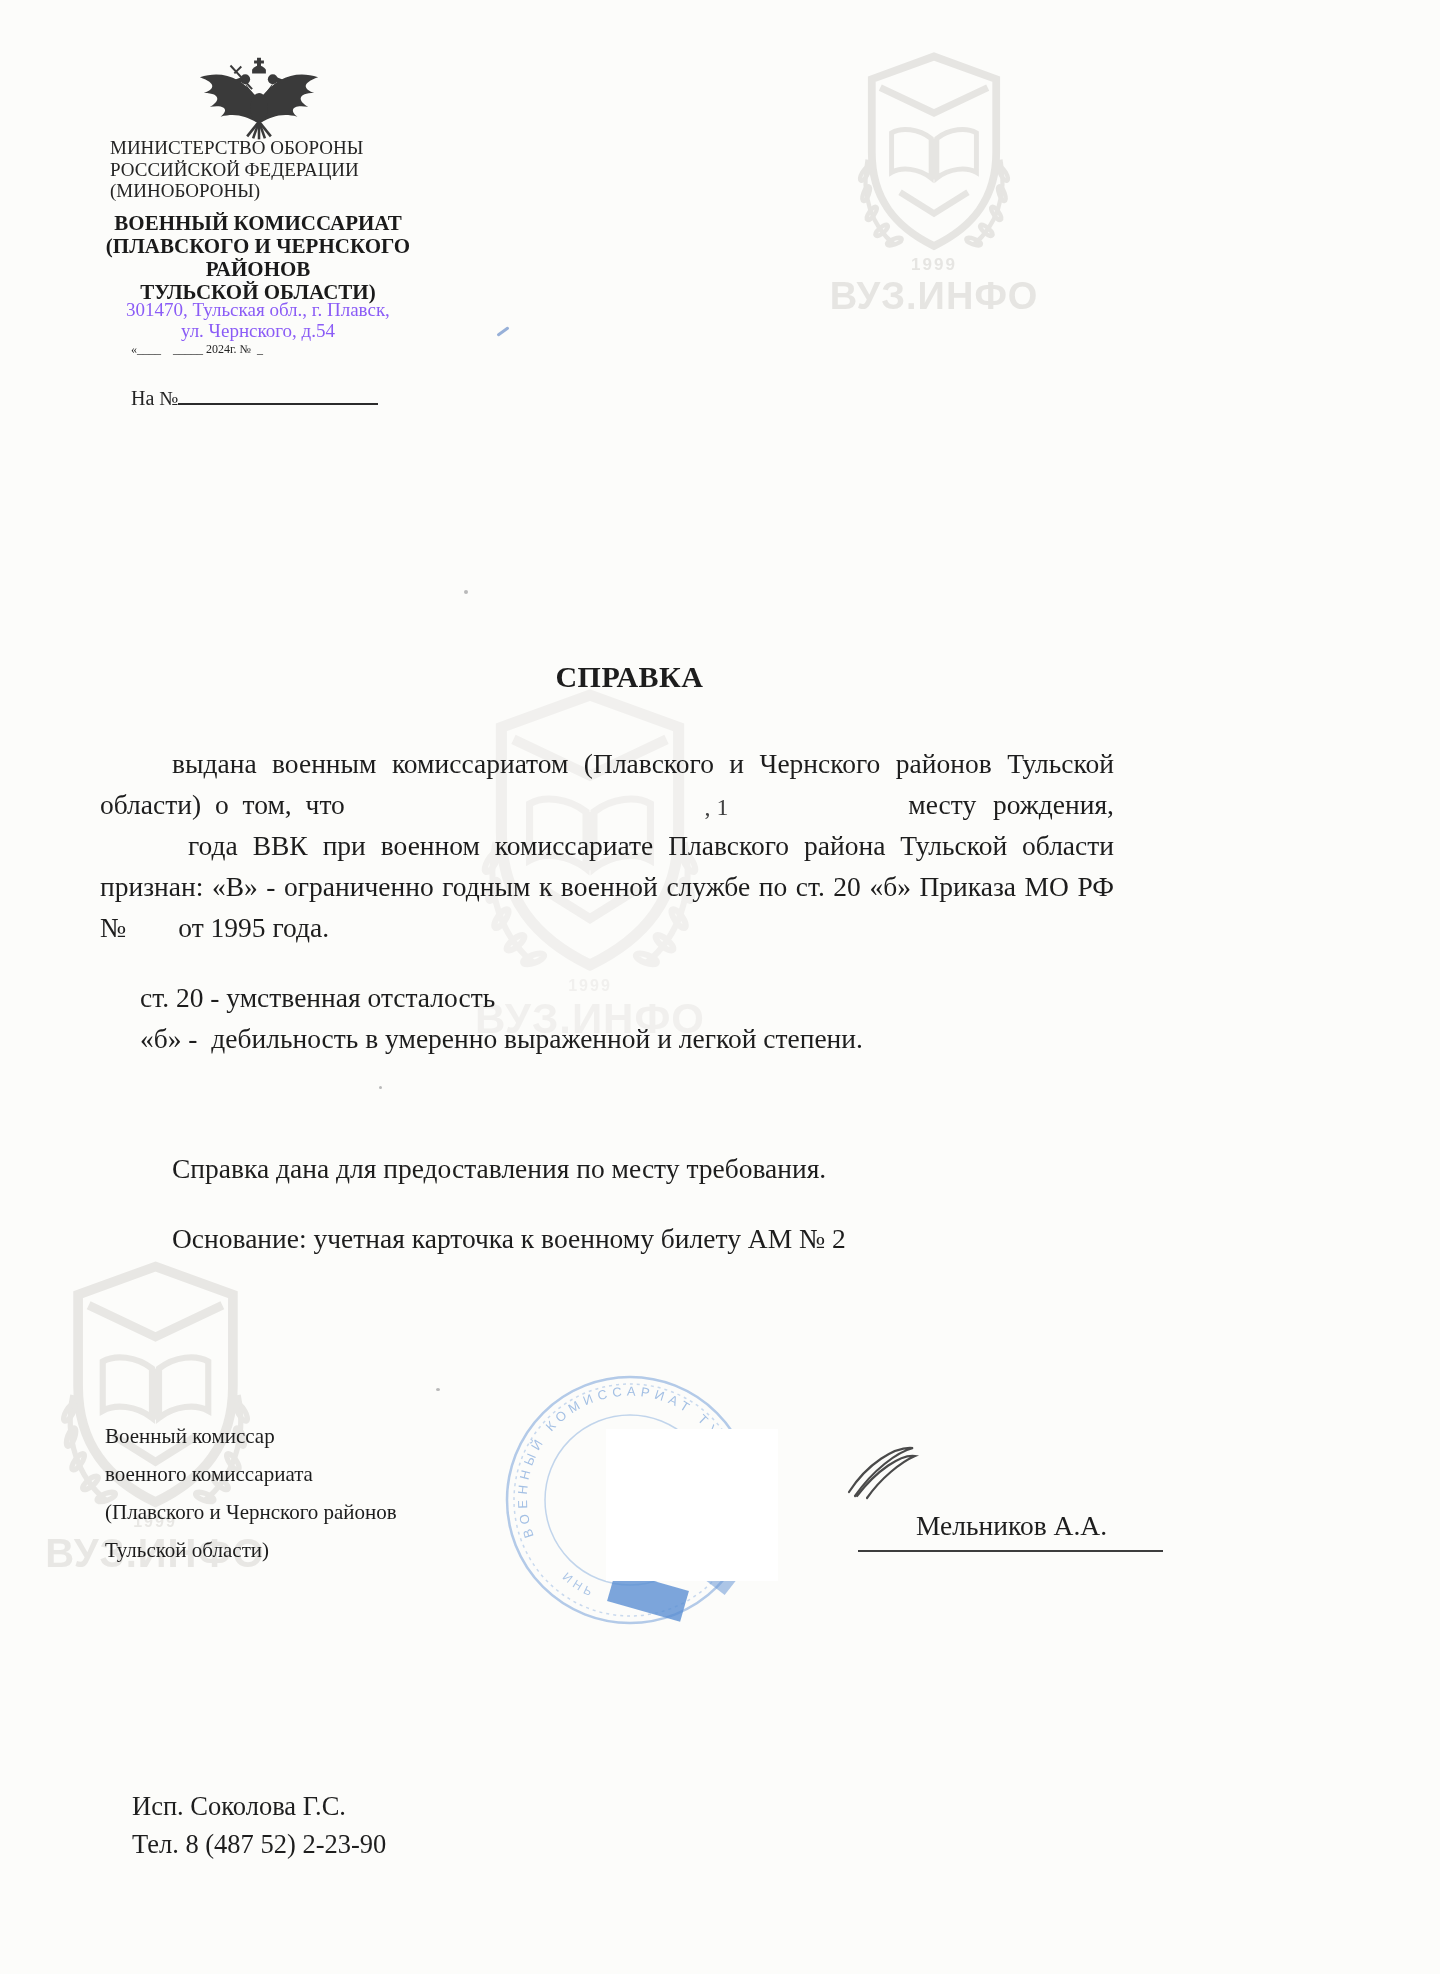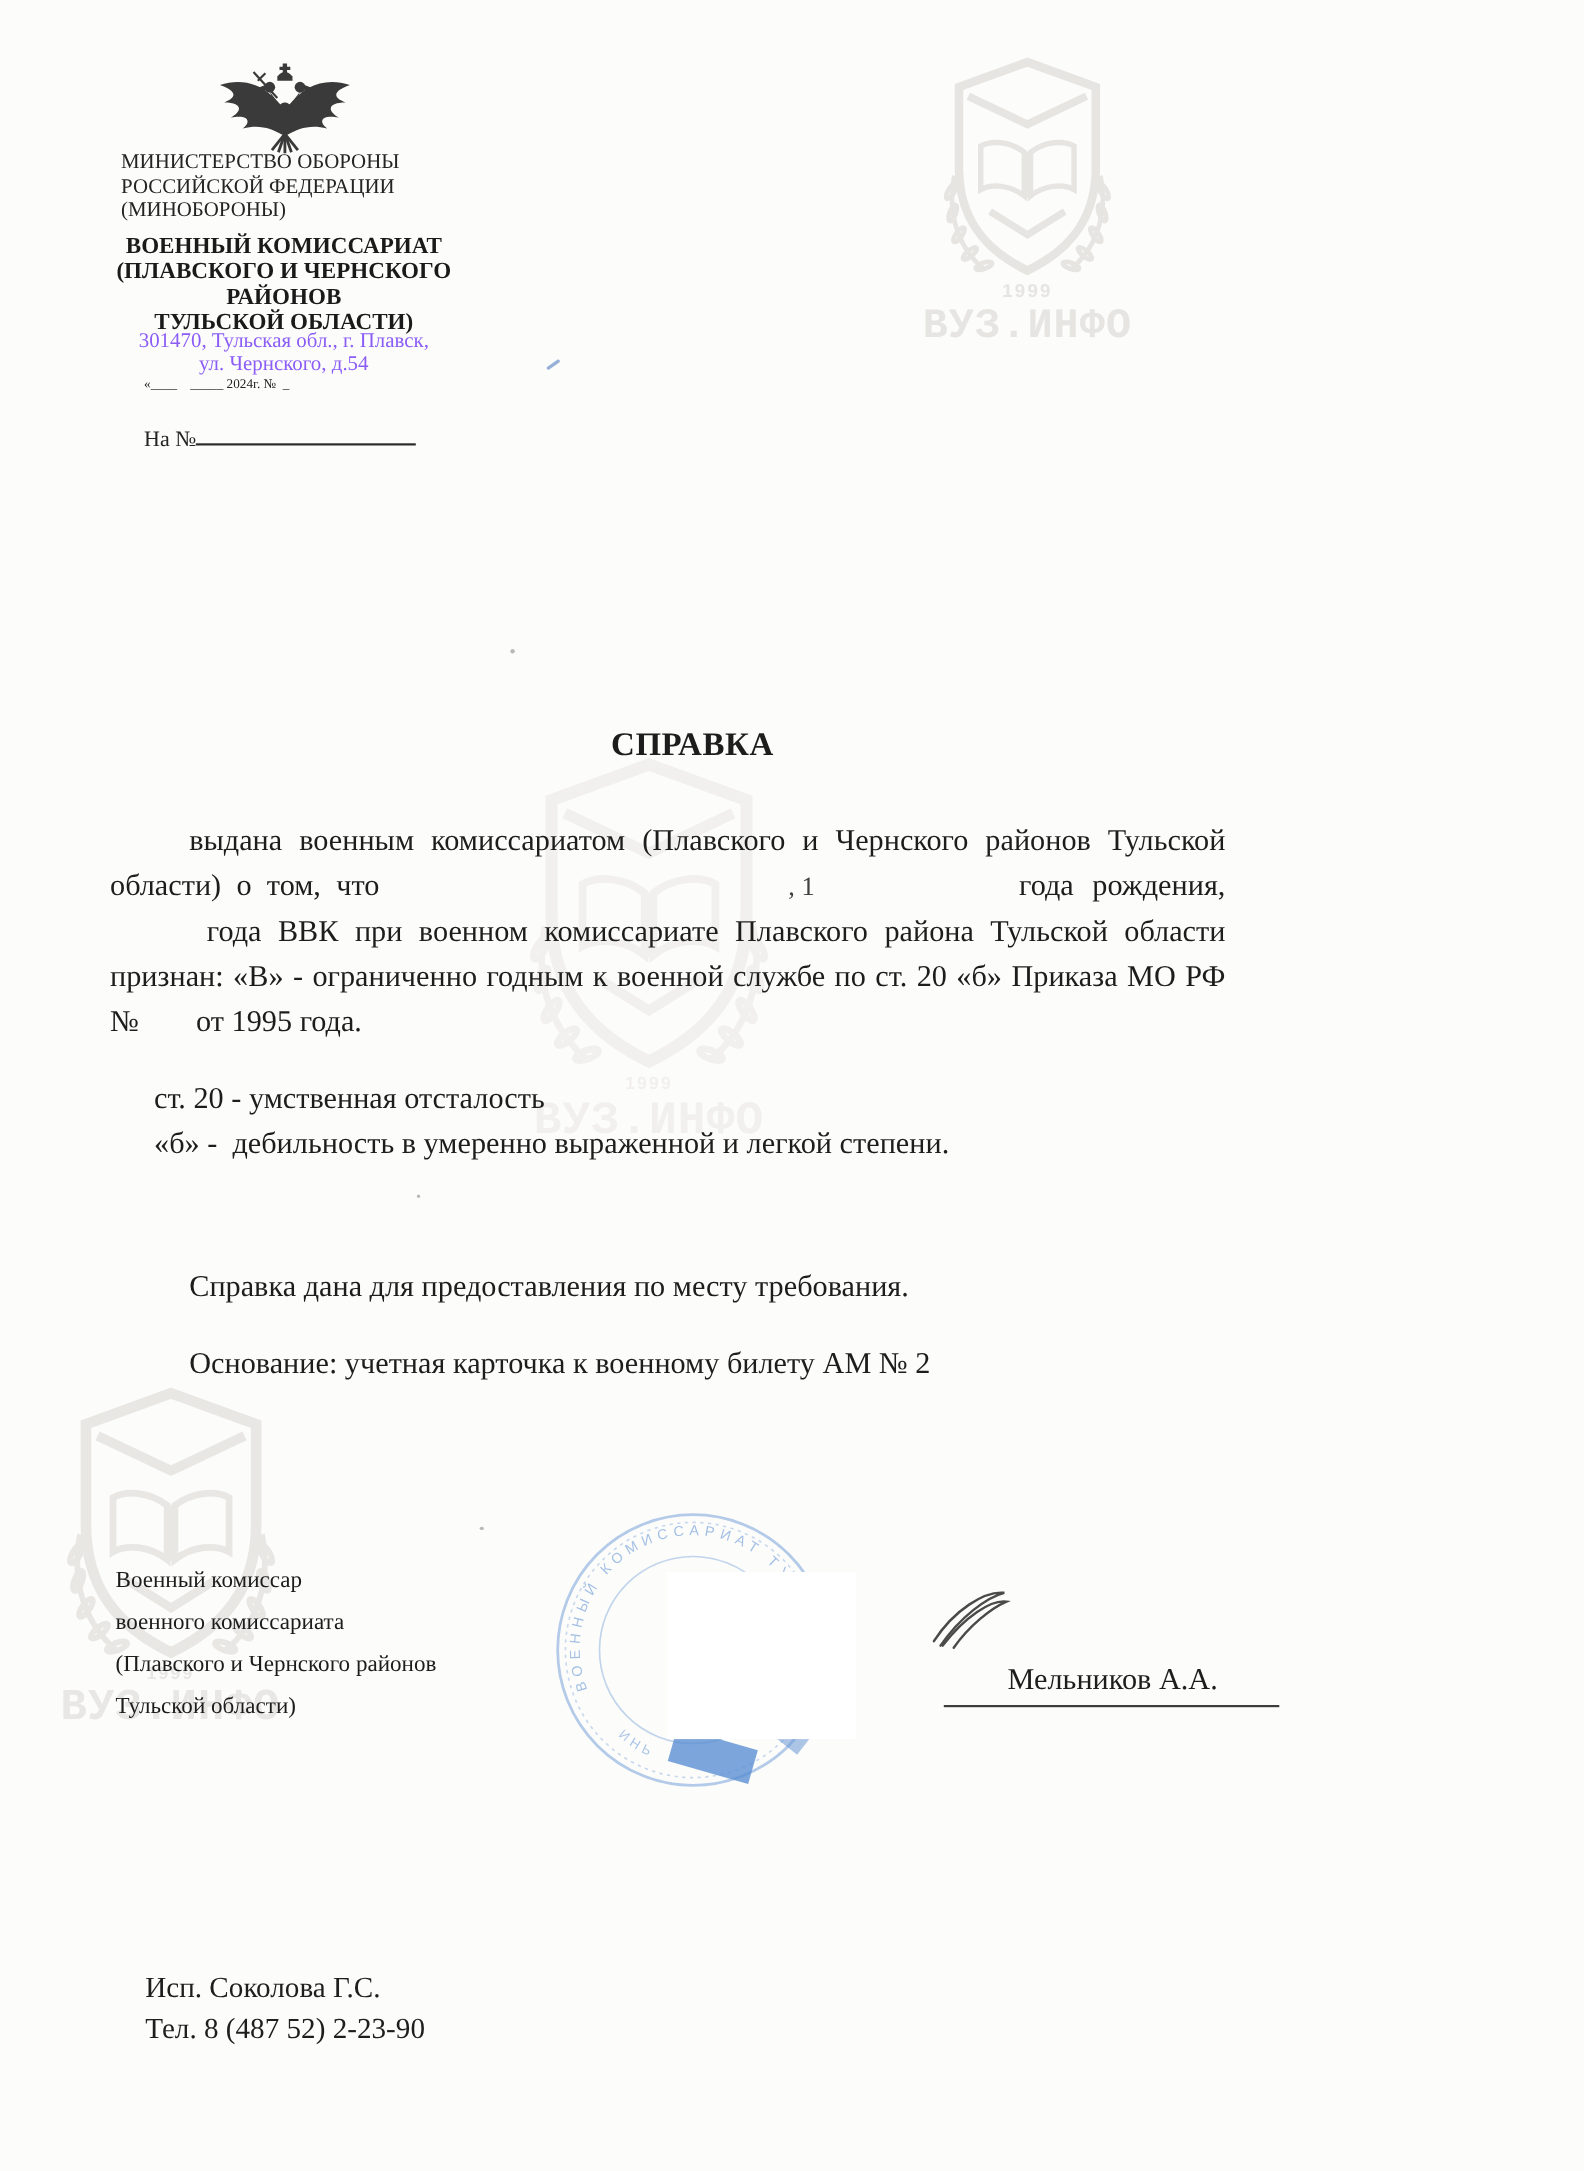--- a/index.html
+++ b/index.html
@@ -6,21 +6,21 @@
   .page{
     position:relative;width:1440px;height:1974px;margin:0 auto;
     background:#fcfcfa;overflow:hidden;
     font-family:"Liberation Serif","DejaVu Serif",serif;color:#1d1d1d;
   }
   .abs{position:absolute;}
   
   .wm{position:absolute;text-align:center;z-index:0;}
   .wm svg{display:block;margin:0 auto;}
   .wm .wm-year{font-family:"Liberation Sans",sans-serif;font-weight:bold;letter-spacing:2px;}
-  .wm .wm-brand{font-family:Liberation Mono, monospace;font-weight:bold;letter-spacing:1px;text-align:center;}
+  .wm .wm-brand{font-family:Liberation Sans, sans-serif;font-weight:bold;letter-spacing:1px;text-align:center;}
   .wm-tr{left:828px;top:48px;width:212px;color:#e6e5e2;}
   .wm-tr .wm-year{font-size:17px;margin-top:2px;}
   .wm-tr .wm-brand{font-size:38px;}
   .wm-mid{left:430px;top:683px;width:320px;color:#f1f0ee;}
   .wm-mid .wm-year{font-size:16px;margin-top:2px;}
   .wm-mid .wm-brand{font-size:42px;}
   .wm-bl{left:35px;top:1256px;width:240px;color:#e8e7e4;}
   .wm-bl .wm-year{font-size:16px;margin-top:2px;}
   .wm-bl .wm-brand{font-size:40px;}
   
@@ -206,21 +206,21 @@
 
   <div class="abs doc-title">СПРАВКА</div>
 
   <div class="bline just indent1" style="top:747px;">выдана военным комиссариатом (Плавского и Чернского районов Тульской</div>
 
   <div class="bline line2" style="top:788px;">
     <span style="word-spacing:7px;">области) о том, что</span>
     <span class="sp1"></span>
     <span class="frag">, 1</span>
     <span class="sp2"></span>
-    <span style="word-spacing:10px;">года рождения,</span>
+    <span style="word-spacing:10px;">месту рождения,</span>
   </div>
 
   <div class="bline just pad3" style="top:829px;">года ВВК при военном комиссариате Плавского района Тульской области</div>
 
   <div class="bline just" style="top:870px;">признан: «В» - ограниченно годным к военной службе по ст. 20 «б» Приказа МО РФ</div>
 
   <div class="bline" style="top:911px;">
     <span>№</span><span class="gap5"></span><span>от 1995 года.</span>
   </div>
 

